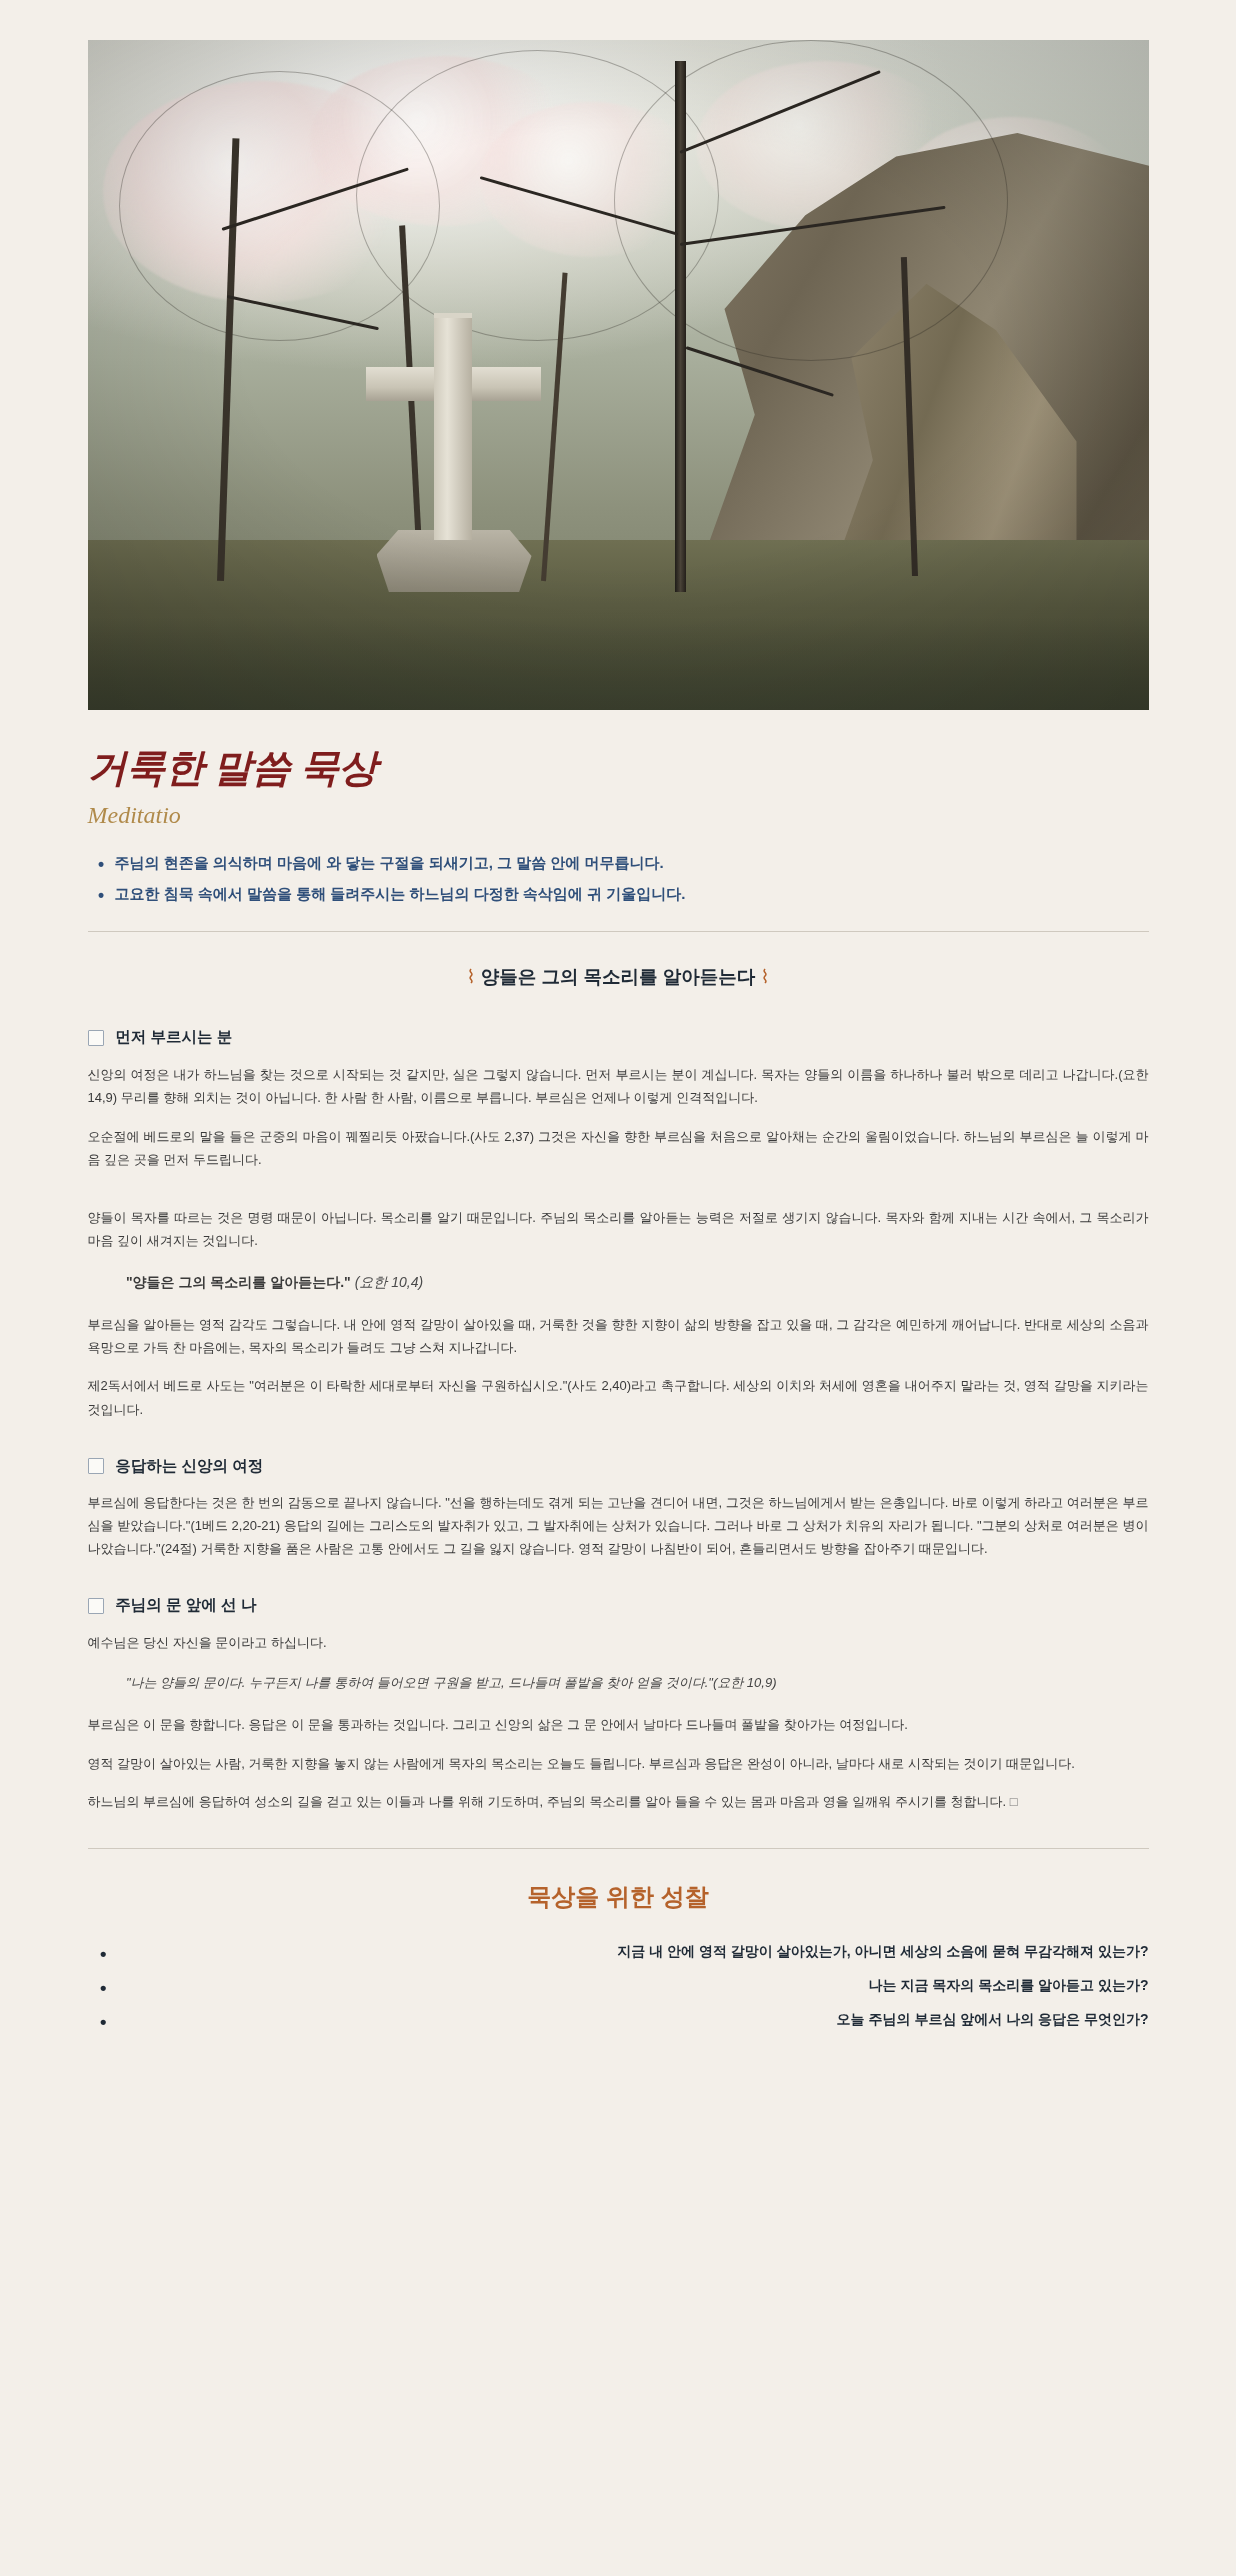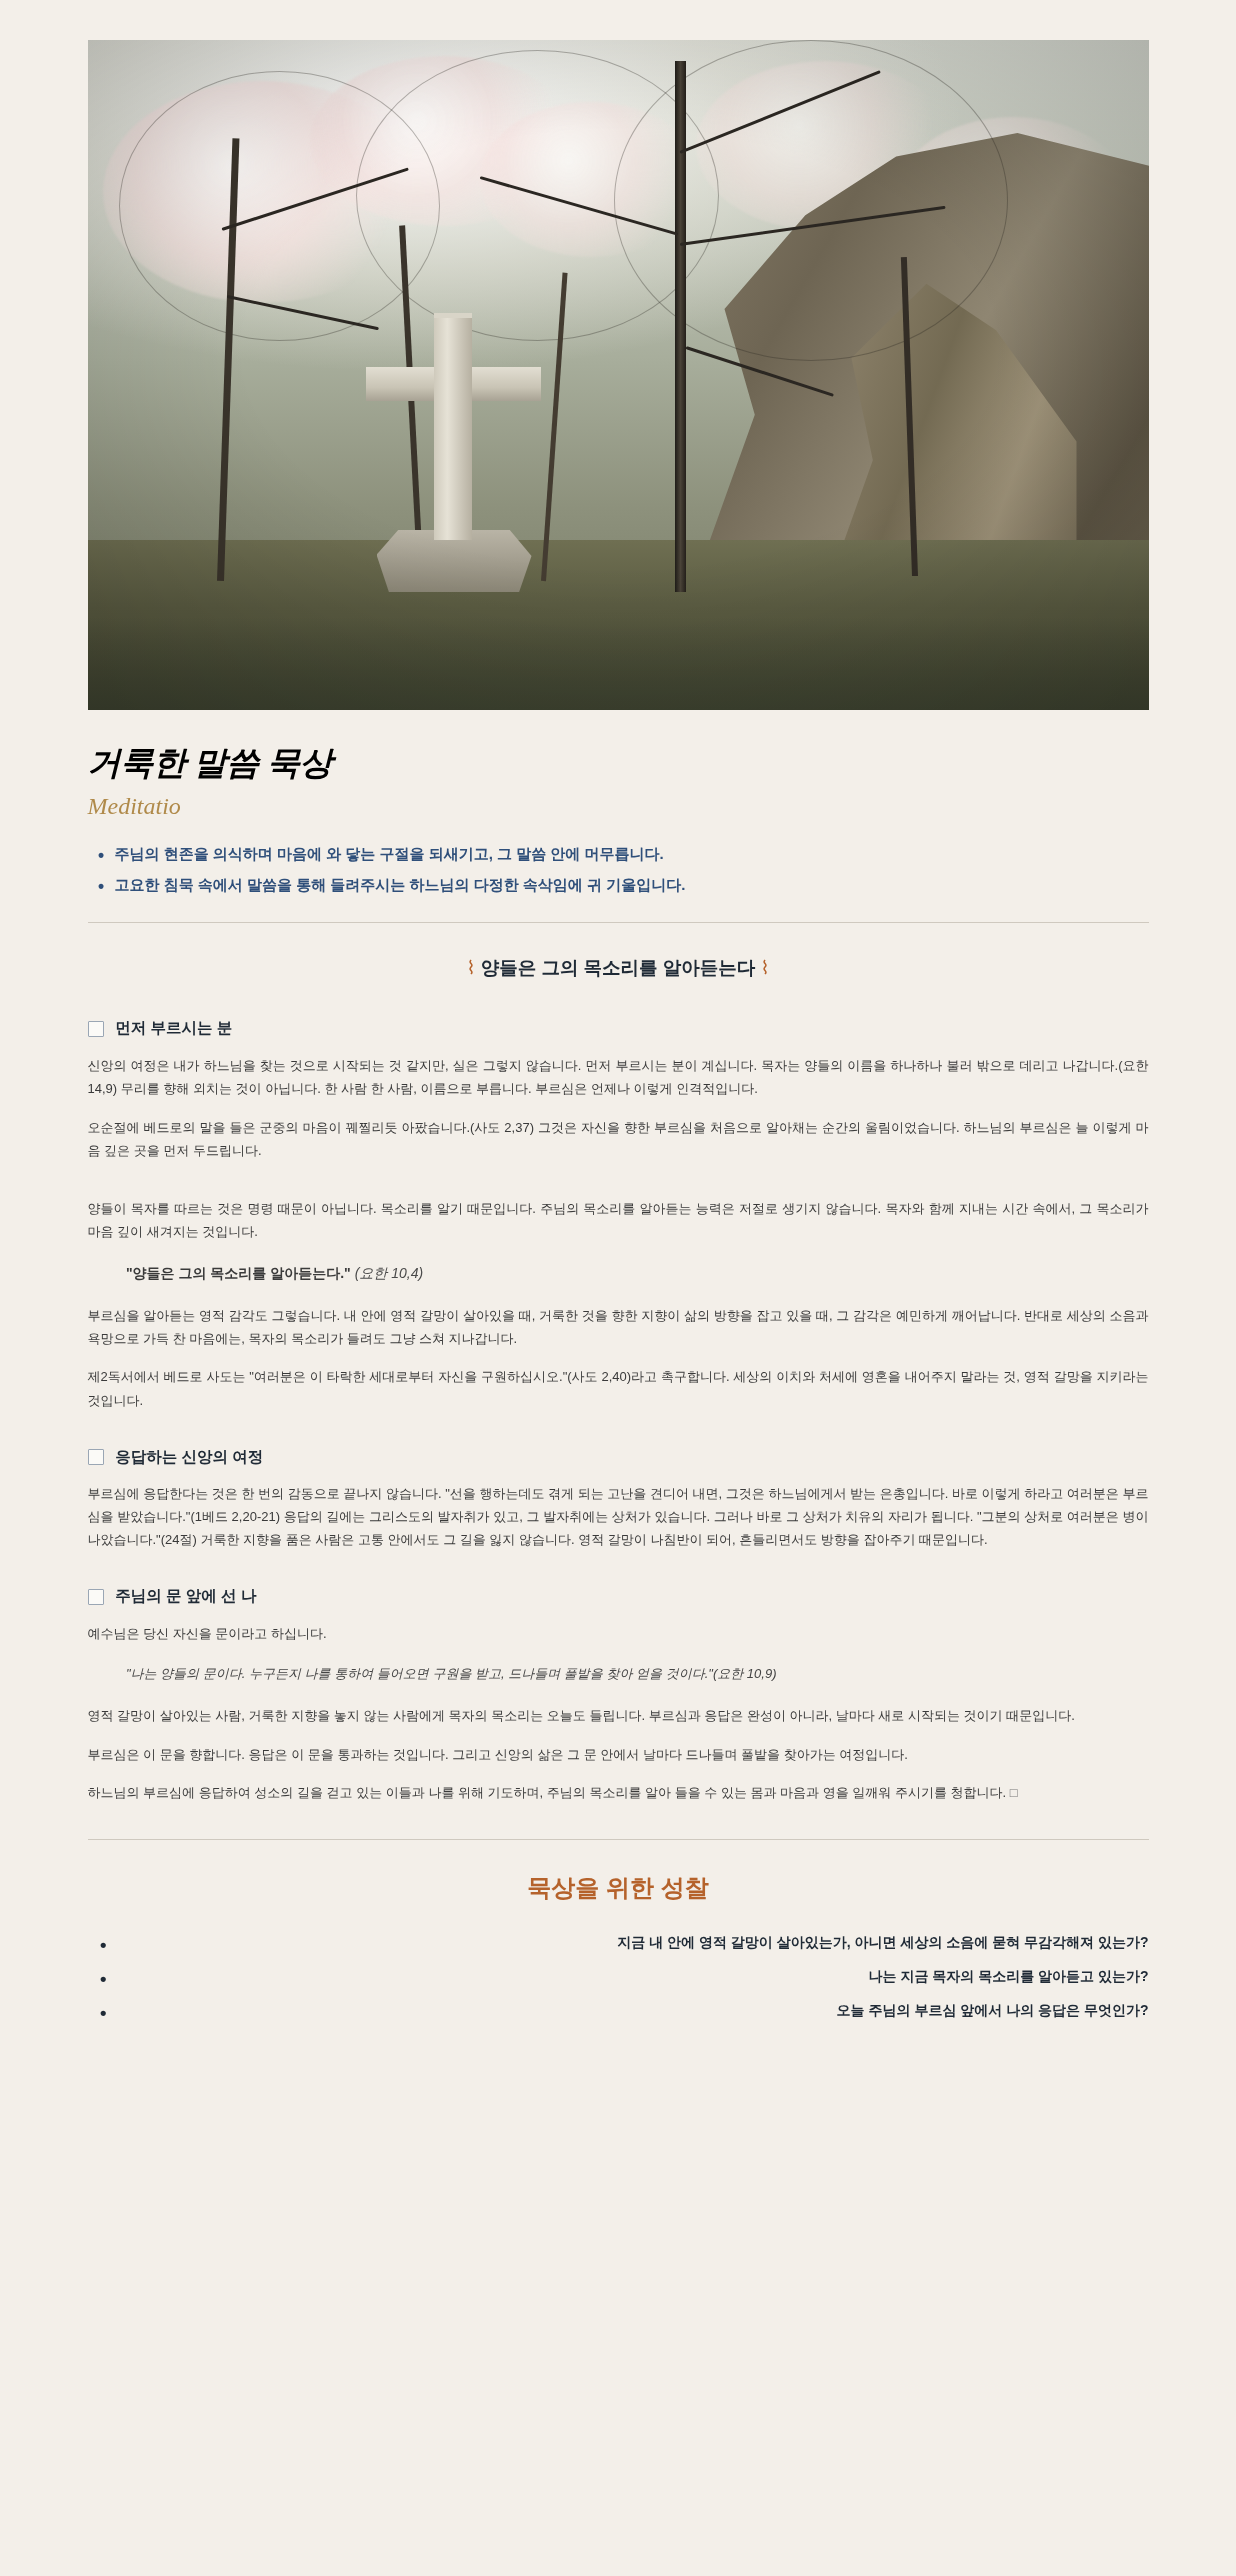--- a/index.html
+++ b/index.html
@@ -138,22 +138,22 @@
     position: absolute;
     left:0; top:0; right:0; bottom:0;
     background: radial-gradient(ellipse 78% 72% at 50% 46%, rgba(0,0,0,0) 45%, rgba(0,0,0,0.22) 100%);
   }
 
   
   h1.title {
     font-family: "Liberation Serif", "DejaVu Serif", serif;
     font-style: italic;
     font-weight: bold;
-    font-size: 33px;
-    color: #000000;
+    font-size: 39px;
+    color: #7f1d1d;
     margin: 11.3px 0 7.2px 0;
     letter-spacing: -0.3px;
   }
   .subtitle {
     font-family: "Liberation Serif", "DejaVu Serif", serif;
     font-style: italic;
     font-size: 24px;
     color: #b08a4a;
     margin: 0 0 19.6px 0;
   }
@@ -363,22 +363,22 @@
       <p class="body">부르심에 응답한다는 것은 한 번의 감동으로 끝나지 않습니다. "선을 행하는데도 겪게 되는 고난을 견디어 내면, 그것은 하느님에게서 받는 은총입니다. 바로 이렇게 하라고 여러분은 부르심을 받았습니다."(1베드 2,20-21) 응답의 길에는 그리스도의 발자취가 있고, 그 발자취에는 상처가 있습니다. 그러나 바로 그 상처가 치유의 자리가 됩니다. "그분의 상처로 여러분은 병이 나았습니다."(24절) 거룩한 지향을 품은 사람은 고통 안에서도 그 길을 잃지 않습니다. 영적 갈망이 나침반이 되어, 흔들리면서도 방향을 잡아주기 때문입니다.</p>
     </div>
 
     <div class="section">
       <div class="sec-head">
         <span class="checkbox"></span>
         <span class="sec-title">주님의 문 앞에 선 나</span>
       </div>
       <p class="body">예수님은 당신 자신을 문이라고 하십니다.</p>
       <div class="quote plain">"나는 양들의 문이다. 누구든지 나를 통하여 들어오면 구원을 받고, 드나들며 풀밭을 찾아 얻을 것이다."(요한 10,9)</div>
+      <p class="body">부르심은 이 문을 향합니다. 응답은 이 문을 통과하는 것입니다. 그리고 신앙의 삶은 그 문 안에서 날마다 드나들며 풀밭을 찾아가는 여정입니다.</p>
       <p class="body">영적 갈망이 살아있는 사람, 거룩한 지향을 놓지 않는 사람에게 목자의 목소리는 오늘도 들립니다. 부르심과 응답은 완성이 아니라, 날마다 새로 시작되는 것이기 때문입니다.</p>
-      <p class="body">부르심은 이 문을 향합니다. 응답은 이 문을 통과하는 것입니다. 그리고 신앙의 삶은 그 문 안에서 날마다 드나들며 풀밭을 찾아가는 여정입니다.</p>
       <p class="body">
         <span>하느님의 부르심에 응답하여 성소의 길을 걷고 있는 이들과 나를 위해 기도하며, 주님의 목소리를 알아 들을 수 있는 몸과 마음과 영을 일깨워 주시기를 청합니다.</span>
         <span class="endmark">□</span>
       </p>
     </div>
 
     <hr class="rule">
 
     <div class="reflect-title">묵상을 위한 성찰</div>
     <ul class="reflect">

